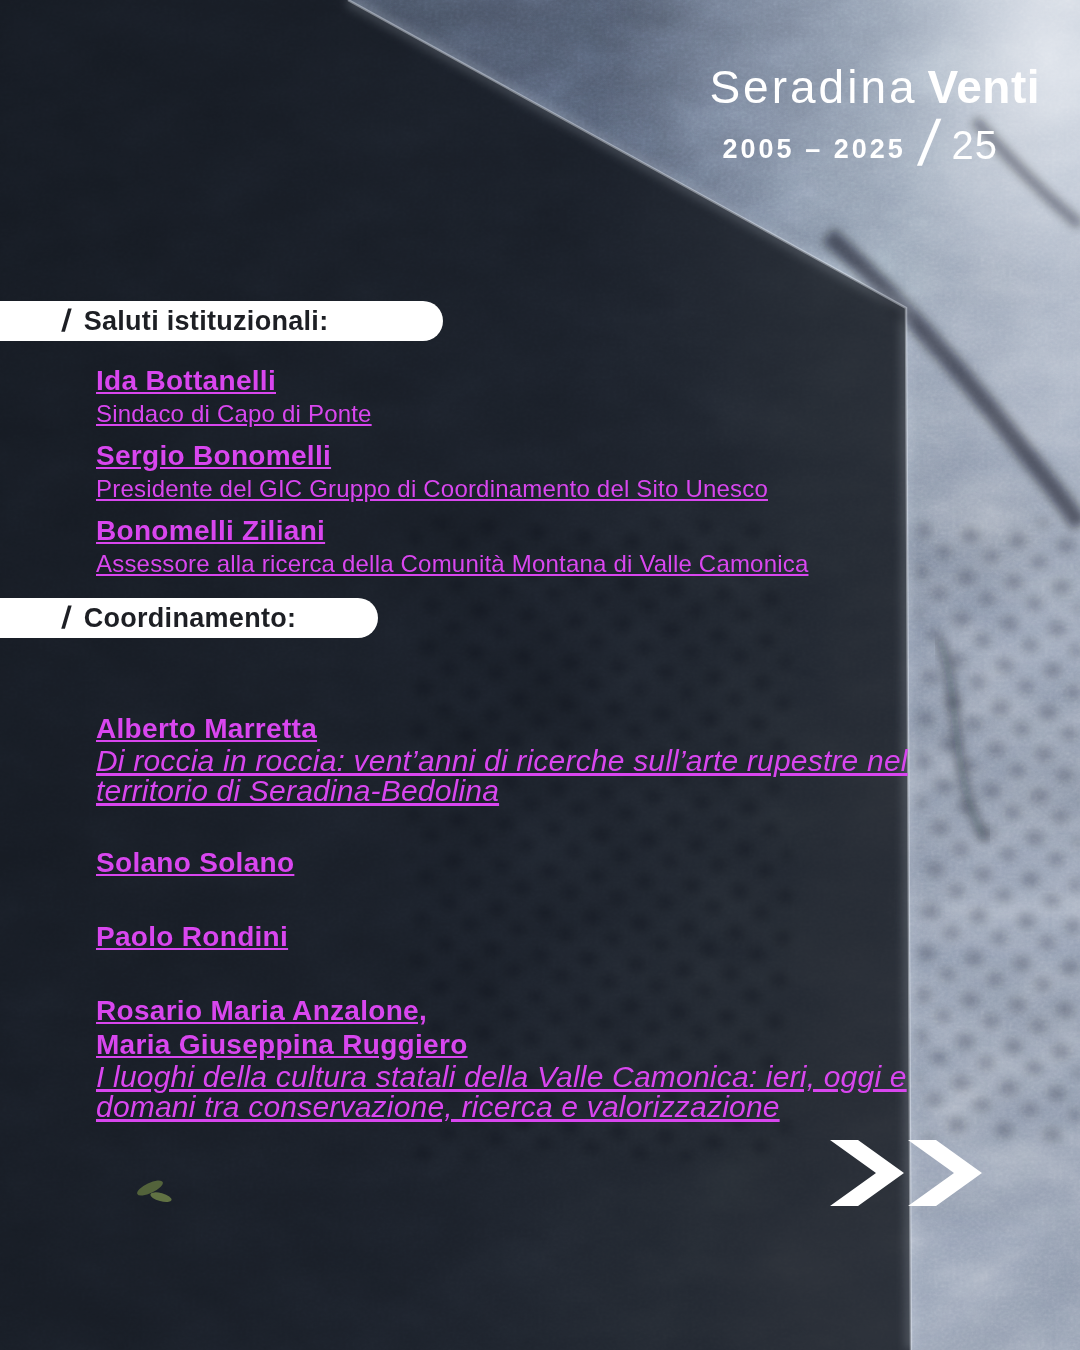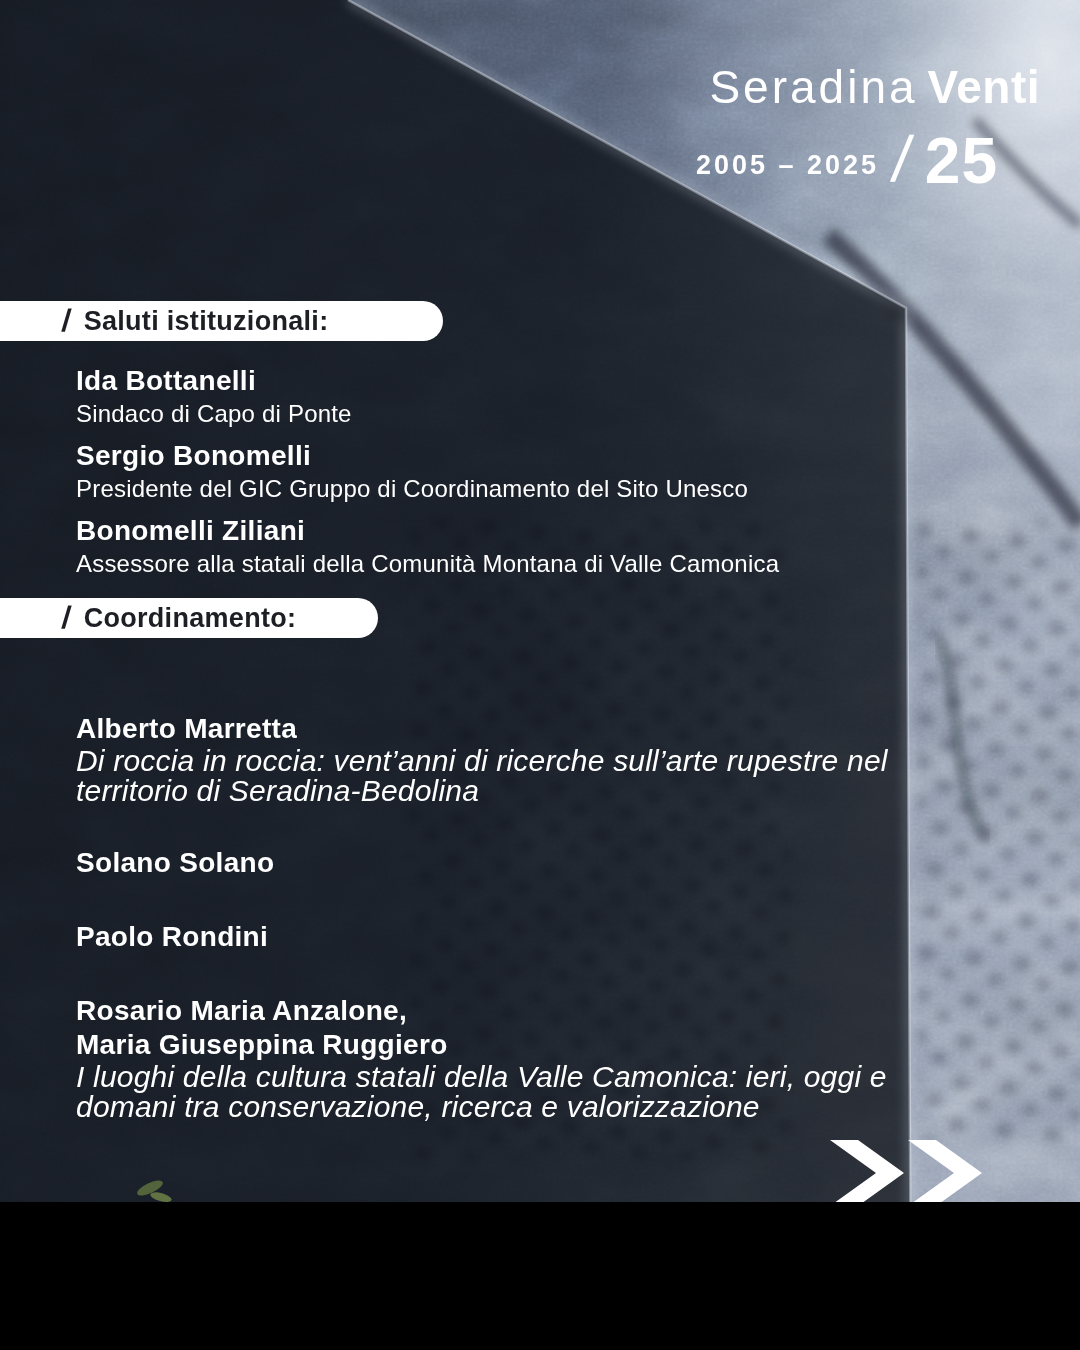--- a/index.html
+++ b/index.html
@@ -1,54 +1,54 @@
 <!DOCTYPE html>
 <html><head>
 <meta charset="utf-8">
 <style>
   html, body { margin: 0; padding: 0; background: #000; }
   .stage {
     position: relative;
     width: 1080px;
-    height: 1202px;
+    height: 1350px;
     overflow: hidden;
     background: #1a2029;
     font-family: "Liberation Sans", sans-serif;
     -webkit-font-smoothing: antialiased;
   }
   svg.bg { position: absolute; left: 0; top: 0; display: block; }
 
   
   .brand { position: absolute; top: 62px; right: 40px; text-align: right; color: #fff; }
   .brand-line1 { font-size: 46px; line-height: 50px; white-space: nowrap; }
   .brand-light { font-weight: 400; letter-spacing: 3px; }
   .brand-bold  { font-weight: 700; letter-spacing: 0.5px; margin-left: 10px; }
   .brand-line2 {
     display: flex; align-items: flex-end; justify-content: flex-end;
-    gap: 14px; margin-top: 18px; margin-right: 42px;
+    gap: 14px; margin-top: 2px; margin-right: 42px;
   }
   .brand-years { font-weight: 700; font-size: 27px; line-height: 27px; letter-spacing: 3px; margin-bottom: 9px; }
   .brand-slash { font-weight: 400; font-size: 64px; line-height: 58px; transform: skewX(-8deg); }
-  .brand-edition { font-weight: 700; font-size: 64px; line-height: 54px; letter-spacing: 1px; }
+  .brand-edition { font-weight: 400; font-size: 40px; line-height: 54px; letter-spacing: 1px; }
 
   
   .pill {
     position: absolute; left: 0; height: 40px;
     background: #ffffff; color: #1d1f24;
     border-radius: 0 22px 22px 0;
     display: flex; align-items: center;
     padding-left: 62px; box-sizing: border-box;
   }
   .pill-slash { font-weight: 700; font-size: 31px; margin-right: 13px; transform: skewX(-6deg); }
   .pill-label { font-weight: 700; font-size: 27px; letter-spacing: 0.3px; white-space: nowrap; }
   #pill-saluti { top: 301px; width: 443px; }
   #pill-intervengono { top: 598px; width: 378px; }
 
   
-  .section { position: absolute; left: 76px; color: #ffffff; width: 960px; }
+  .section { position: absolute; left: 96px; color: #d946ef; width: 960px; text-decoration: underline; }
   #section-saluti { top: 364px; }
   #section-intervengono { top: 672px; }
   .entry { margin-bottom: 10px; }
   #section-intervengono .entry { margin-bottom: 12px; margin-top: 40px; }
   .entry-name {
     font-weight: 700; font-size: 28px; line-height: 34px;
     letter-spacing: 0.3px; white-space: pre-line;
   }
   .entry-role { font-weight: 400; font-size: 24px; line-height: 31px; letter-spacing: 0.2px; }
   .entry-talk {
@@ -142,21 +142,21 @@
     <div class="entry">
       <div class="entry-name">Ida Bottanelli</div>
       <div class="entry-role">Sindaco di Capo di Ponte</div>
     </div>
     <div class="entry">
       <div class="entry-name">Sergio Bonomelli</div>
       <div class="entry-role">Presidente del GIC Gruppo di Coordinamento del Sito Unesco</div>
     </div>
     <div class="entry">
       <div class="entry-name">Bonomelli Ziliani</div>
-      <div class="entry-role">Assessore alla statali della Comunità Montana di Valle Camonica</div>
+      <div class="entry-role">Assessore alla ricerca della Comunità Montana di Valle Camonica</div>
     </div>
   </div>
 
   <div class="pill" id="pill-intervengono">
     <span class="pill-slash">/</span>
     <span class="pill-label">Coordinamento:</span>
   </div>
 
   <div class="section" id="section-intervengono">
     <div class="entry">

